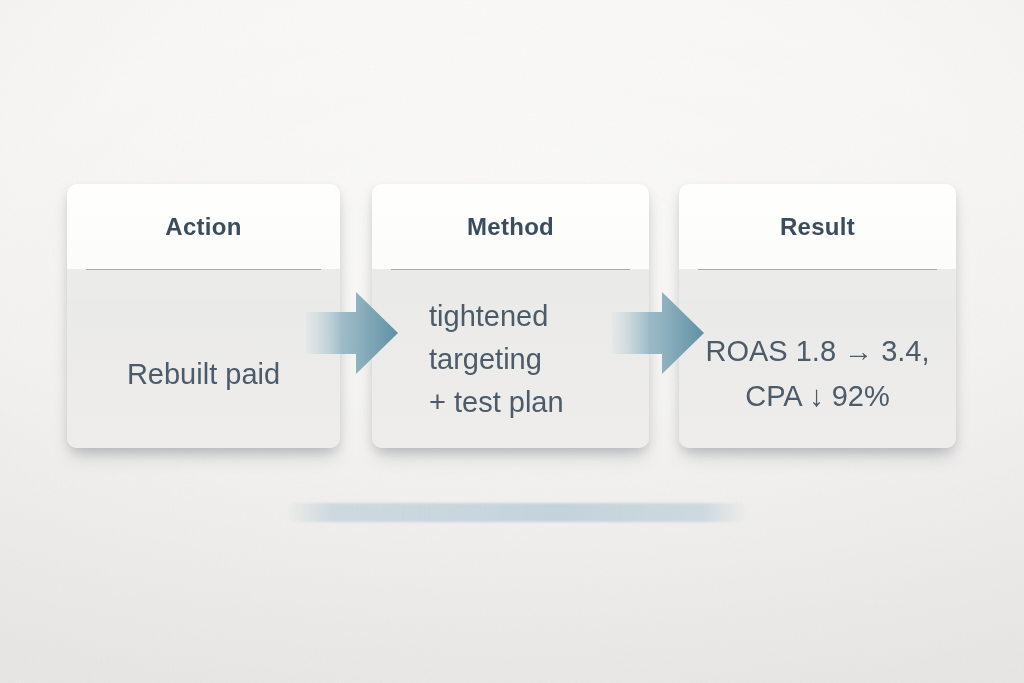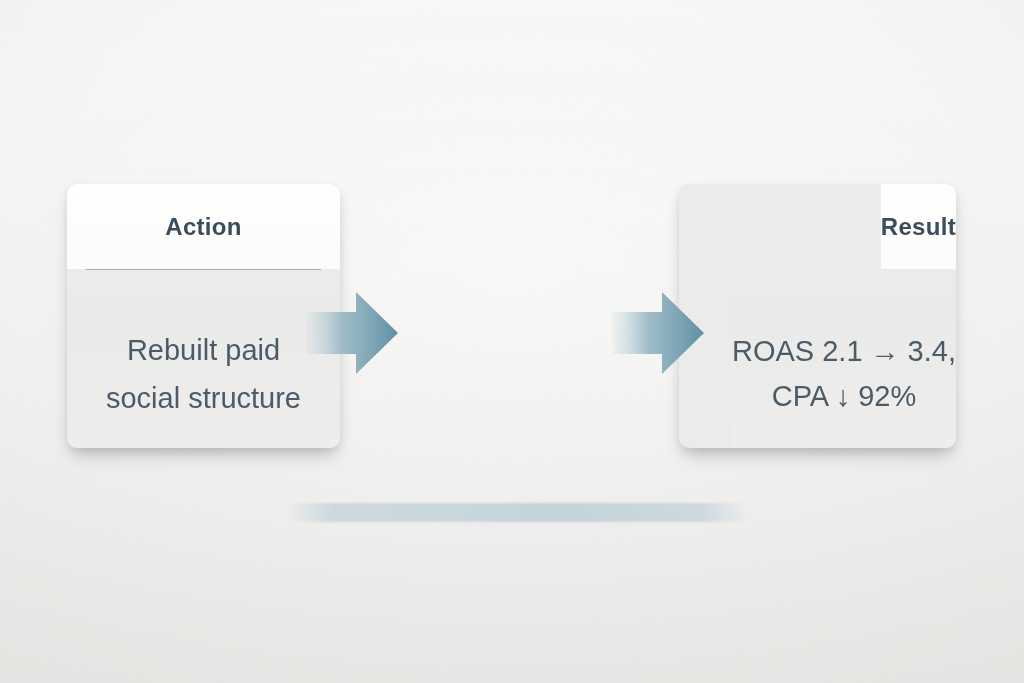--- a/index.html
+++ b/index.html
@@ -41,21 +41,21 @@
     border-radius: 10px;
     overflow: hidden;
     display: flex;
     flex-direction: column;
     box-shadow: 0 12px 18px -6px rgba(130,136,142,0.45),
                 0 4px 8px rgba(130,136,142,0.22);
     background: #ebebe9;
   }
   .card-action { left: 67px;  width: 273px; }
   .card-method { left: 372px; width: 277px; }
-  .card-result { left: 679px; width: 277px; align-items: flex-end; }
+  .card-result { left: 679px; width: 277px; }
 
   .card-header {
     height: 85px;
     flex: 0 0 85px;
     background: linear-gradient(180deg, #fefefd 0%, #fcfcfb 100%);
     display: flex;
     align-items: center;
     justify-content: center;
   }
   .card-title {
@@ -129,32 +129,42 @@
     <rect width="100%" height="100%" filter="url(#paper-noise)"></rect>
   </svg>
 
   <div class="card card-action">
     <div class="card-header">
       <span class="card-title">Action</span>
     </div>
     <div class="card-divider"></div>
     <div class="card-body align-center">
       <div class="body-line">Rebuilt paid</div>
-      <div class="body-line">social structure</div>
     </div>
   </div>
 
+  <div class="card card-method">
+    <div class="card-header">
+      <span class="card-title">Method</span>
+    </div>
+    <div class="card-divider"></div>
+    <div class="card-body align-left">
+      <div class="body-line">tightened</div>
+      <div class="body-line">targeting</div>
+      <div class="body-line">+ test plan</div>
+    </div>
+  </div>
 
   <div class="card card-result">
     <div class="card-header">
       <span class="card-title">Result</span>
     </div>
     <div class="card-divider"></div>
     <div class="card-body align-center">
-      <div class="body-line">ROAS 2.1 → 3.4,</div>
+      <div class="body-line">ROAS 1.8 → 3.4,</div>
       <div class="body-line">CPA ↓ 92%</div>
     </div>
   </div>
 
   <svg class="flow-arrow flow-arrow-1" viewBox="0 0 92 88" xmlns="http://www.w3.org/2000/svg">
     <defs>
       <linearGradient id="arrow-grad-1" x1="0" y1="0" x2="1" y2="0">
         <stop offset="0" stop-color="#b9cfd8" stop-opacity="0.12"></stop>
         <stop offset="0.4" stop-color="#8fb2c0" stop-opacity="0.85"></stop>
         <stop offset="1" stop-color="#5e90a4" stop-opacity="1"></stop>

